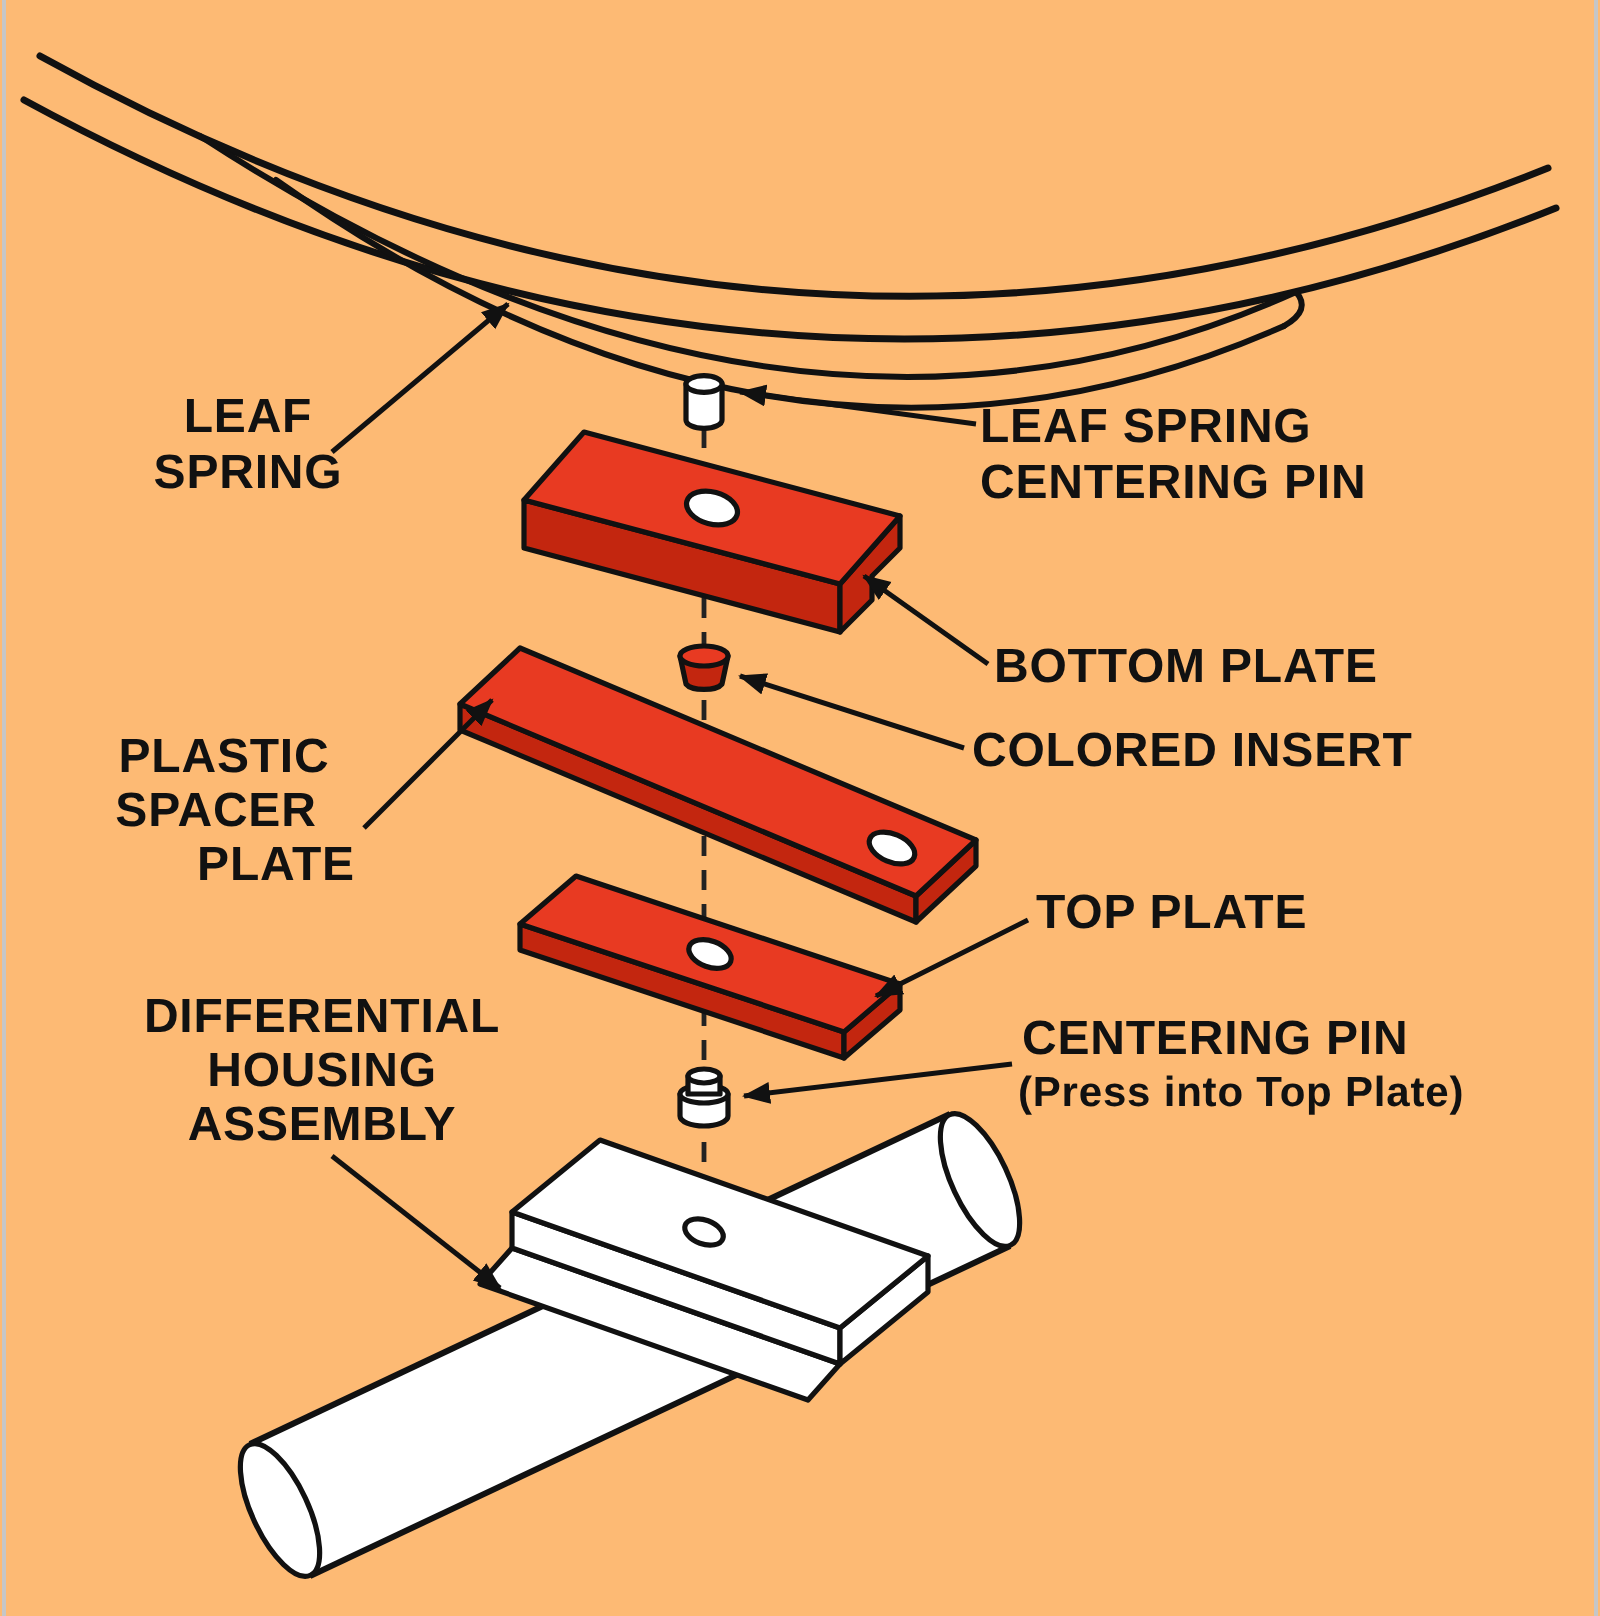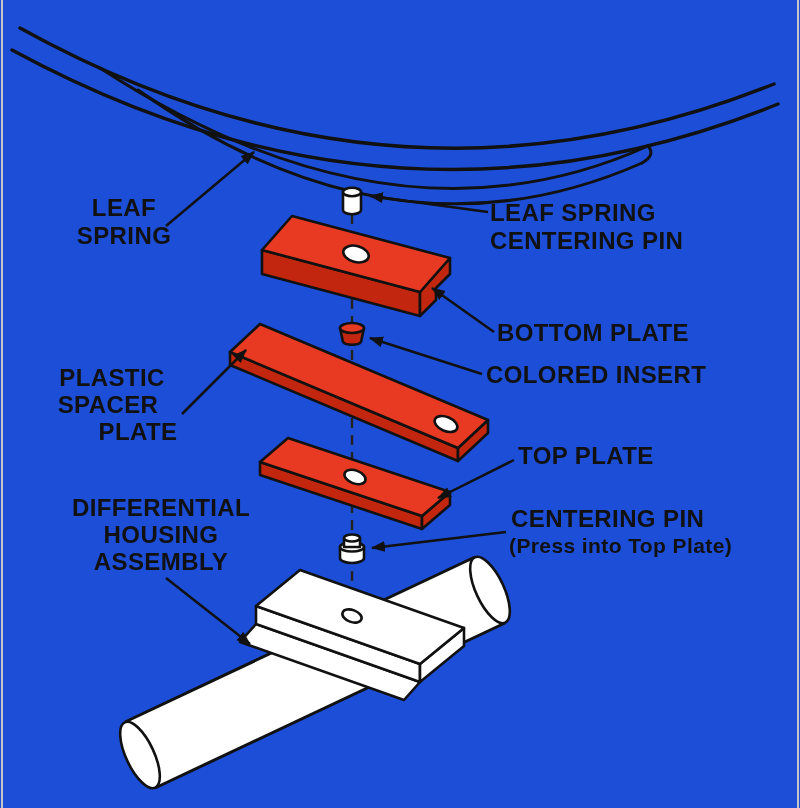--- a/index.html
+++ b/index.html
@@ -1,16 +1,16 @@
 <!DOCTYPE html>
 <html><head>
 <meta charset="utf-8">
 <style>
   html,body{margin:0;padding:0;background:#ffffff;}
-  .canvas{position:relative;width:800px;height:808px;background:#1d4ed8;overflow:hidden;}
+  .canvas{position:relative;width:800px;height:808px;background:#fdba74;overflow:hidden;}
   svg{display:block;}
   text{font-family:"Liberation Sans","DejaVu Sans",sans-serif;font-weight:700;font-size:24px;fill:#111;letter-spacing:0.4px;}
   text.small{font-size:21px;}
   .leader{stroke:#111;stroke-width:2.5;fill:none;}
   .spring{stroke:#111;fill:none;stroke-linecap:round;}
   .outline{stroke:#111;stroke-width:2.6;stroke-linejoin:round;}
   .whitepart{fill:#ffffff;}
   .axis{stroke:#222;stroke-width:2.4;stroke-dasharray:10 7;fill:none;}
   .edge{stroke:#c6c6c6;stroke-width:2;}
 </style>

